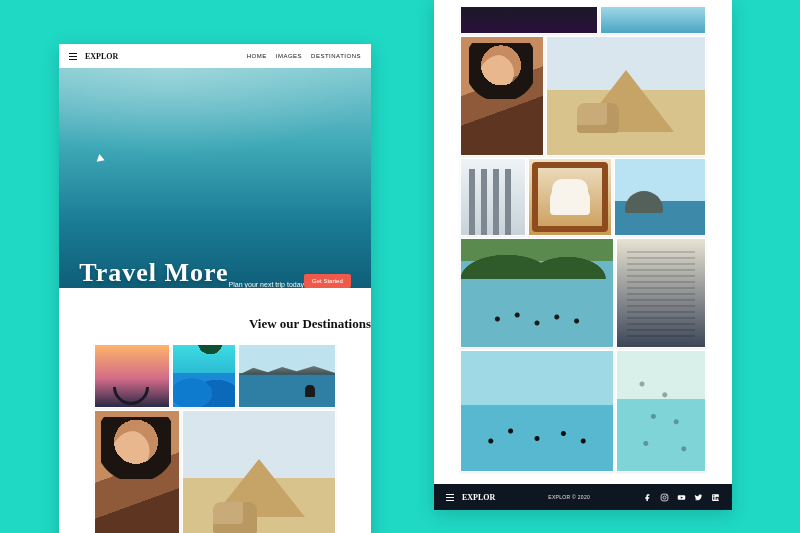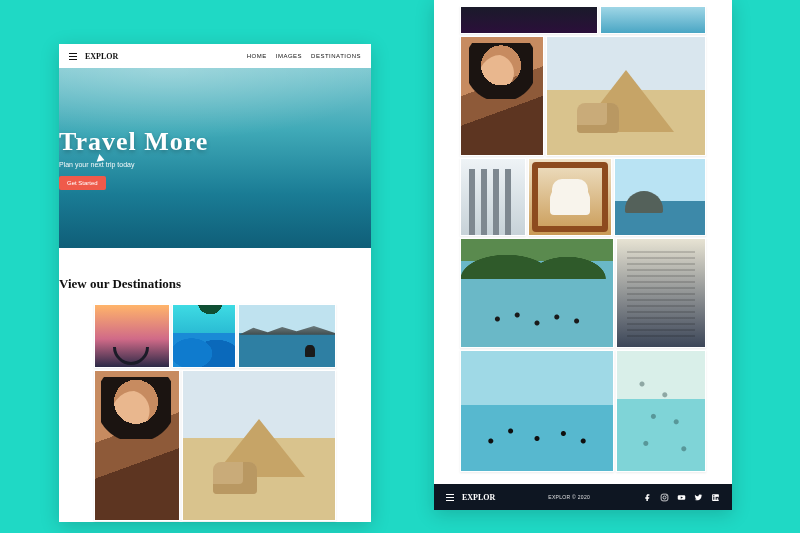--- a/index.html
+++ b/index.html
@@ -35,46 +35,46 @@
   }
   .brand { display: flex; align-items: center; gap: 8px; font-weight: 700; font-family: 'Brush Script MT', cursive; font-size: 8px; letter-spacing: 0; text-transform: none; }
   .brand .icon { width: 8px; height: 8px; display:inline-block; background:
     linear-gradient(#111,#111) 0 1px/8px 1px no-repeat,
     linear-gradient(#111,#111) 0 4px/8px 1px no-repeat,
     linear-gradient(#111,#111) 0 7px/8px 1px no-repeat; }
   .navlinks { margin-left: auto; display: flex; gap: 9px; }
   .navlinks span { cursor: pointer; }
 
   .hero {
-    height: 180px;
+    height: 220px;
     background:
       radial-gradient(ellipse 180% 100% at 35% 0%, rgba(255,255,255,.25), transparent 40%),
       linear-gradient(180deg,#7fc9d1 0%, #3fa9b7 35%, #1a7c95 70%, #0f5e78 100%);
-    display: flex; flex-direction: column; align-items: flex-start; justify-content: center;
+    display: flex; flex-direction: row; align-items: flex-end; justify-content: center;
     color: #fff; text-align: center;
     position: relative; overflow: hidden;
   }
   .boat {
     position: absolute; left: 37px; top: 86px; width: 0; height: 0;
     border-left: 4px solid transparent; border-right: 4px solid transparent;
     border-bottom: 7px solid #fff; transform: rotate(-10deg);
   }
   .hero h1 {
     font-family: 'Brush Script MT','Segoe Script',cursive;
     font-size: 26px; letter-spacing: 1px; text-shadow: 0 2px 4px rgba(0,0,0,.25);
   }
   .hero p { font-size: 7px; margin-top: 4px; opacity: .95; }
   .cta {
     margin-top: 8px; background: #ef5a4a; color:#fff; font-size: 6px;
     padding: 4px 8px; border-radius: 2px; border:none; cursor:pointer;
   }
 
   .section-title {
     font-family: 'Brush Script MT','Segoe Script',cursive;
-    font-size: 13px; color:#111; text-align:left; margin: 28px 0 12px;
+    font-size: 13px; color:#111; text-align:right; margin: 28px 0 12px;
   }
 
   
   .gal { position: relative; margin: 0 auto; width: 242px; }
   .tile { position:absolute; border:1px solid #fff; box-shadow: 0 1px 2px rgba(0,0,0,.08); }
 
   
   .l1 { width:76px; height:64px; left:0; top:0; background: linear-gradient(180deg,#ffb46a 0%,#d06a88 55%,#2b2946 100%); }
   .l1::after{content:"";position:absolute;left:18px;top:24px;width:30px;height:30px;border:3px solid #1b1b28;border-radius:50%;border-left-color:transparent;border-top-color:transparent;transform:rotate(45deg);} 
   .l2 { width:64px; height:64px; left:78px; top:0; background: radial-gradient(120% 140% at 60% -10%,#0f4f33 0 18%,transparent 18%), linear-gradient(180deg,#3edbe3,#1296c2);}

